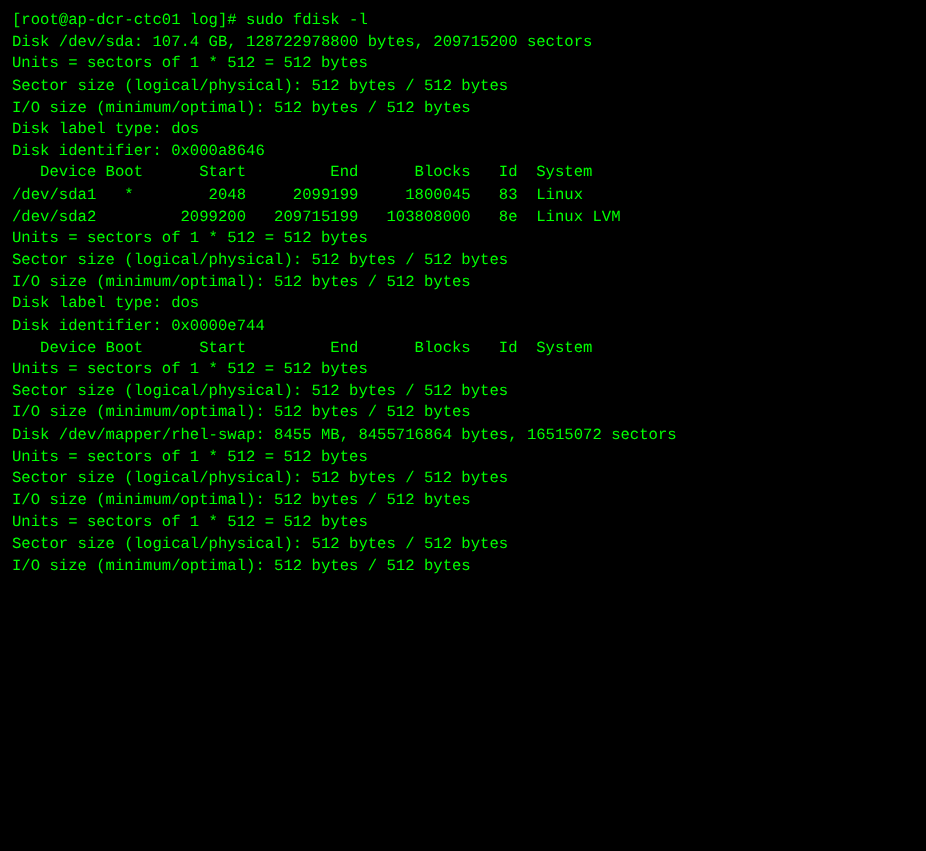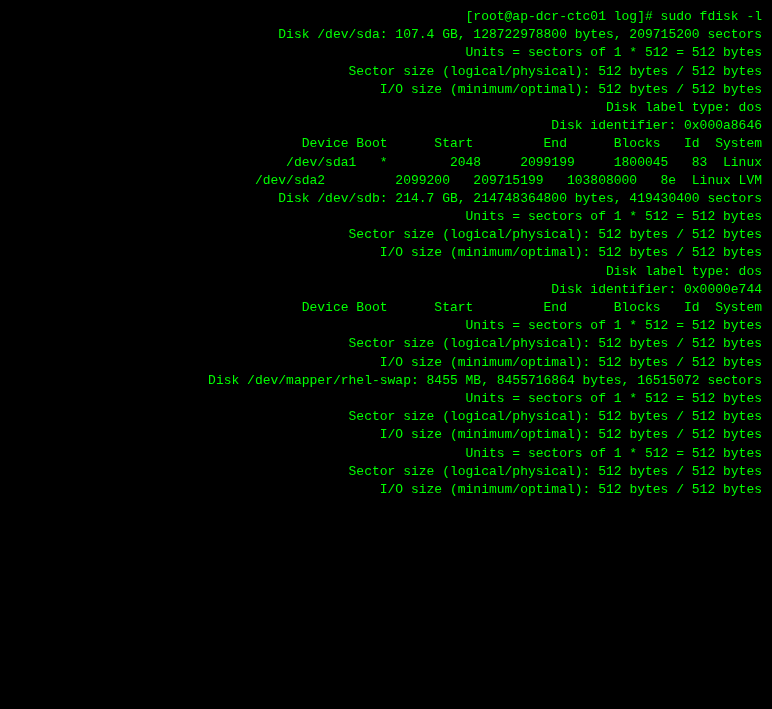--- a/index.html
+++ b/index.html
@@ -16,41 +16,39 @@
       width: 772px;
       min-height: 709px;
       padding: 8px 10px;
     }
     pre {
       white-space: pre;
       font-family: 'Courier New', Courier, monospace;
       font-size: 13px;
       line-height: 1.4;
       color: #00ff00;
-      text-align: right;
     }
   </style>
 </head>
 <body>
 
 <pre><span>[root@ap-dcr-ctc01 log]# sudo fdisk -l</span></pre>
 <div id="terminal-content">
     <pre></pre>
     <pre>Disk /dev/sda: 107.4 GB, 128722978800 bytes, 209715200 sectors</pre>
     <pre>Units = sectors of 1 * 512 = 512 bytes</pre>
     <pre>Sector size (logical/physical): 512 bytes / 512 bytes</pre>
     <pre>I/O size (minimum/optimal): 512 bytes / 512 bytes</pre>
     <pre>Disk label type: dos</pre>
     <pre>Disk identifier: 0x000a8646</pre>
     <pre></pre>
     <pre>   Device Boot      Start         End      Blocks   Id  System</pre>
     <pre>/dev/sda1   *        2048     2099199     1800045   83  Linux</pre>
     <pre>/dev/sda2         2099200   209715199   103808000   8e  Linux LVM</pre>
     <pre></pre>
-    <pre>Disk /dev/sdb: 214.7 GB, 214748364800 bytes, 419430400 sectors</pre>
     <pre>Units = sectors of 1 * 512 = 512 bytes</pre>
     <pre>Sector size (logical/physical): 512 bytes / 512 bytes</pre>
     <pre>I/O size (minimum/optimal): 512 bytes / 512 bytes</pre>
     <pre>Disk label type: dos</pre>
     <pre>Disk identifier: 0x0000e744</pre>
     <pre></pre>
     <pre>   Device Boot      Start         End      Blocks   Id  System</pre>
     <pre></pre>
     <pre>Units = sectors of 1 * 512 = 512 bytes</pre>
     <pre>Sector size (logical/physical): 512 bytes / 512 bytes</pre>

